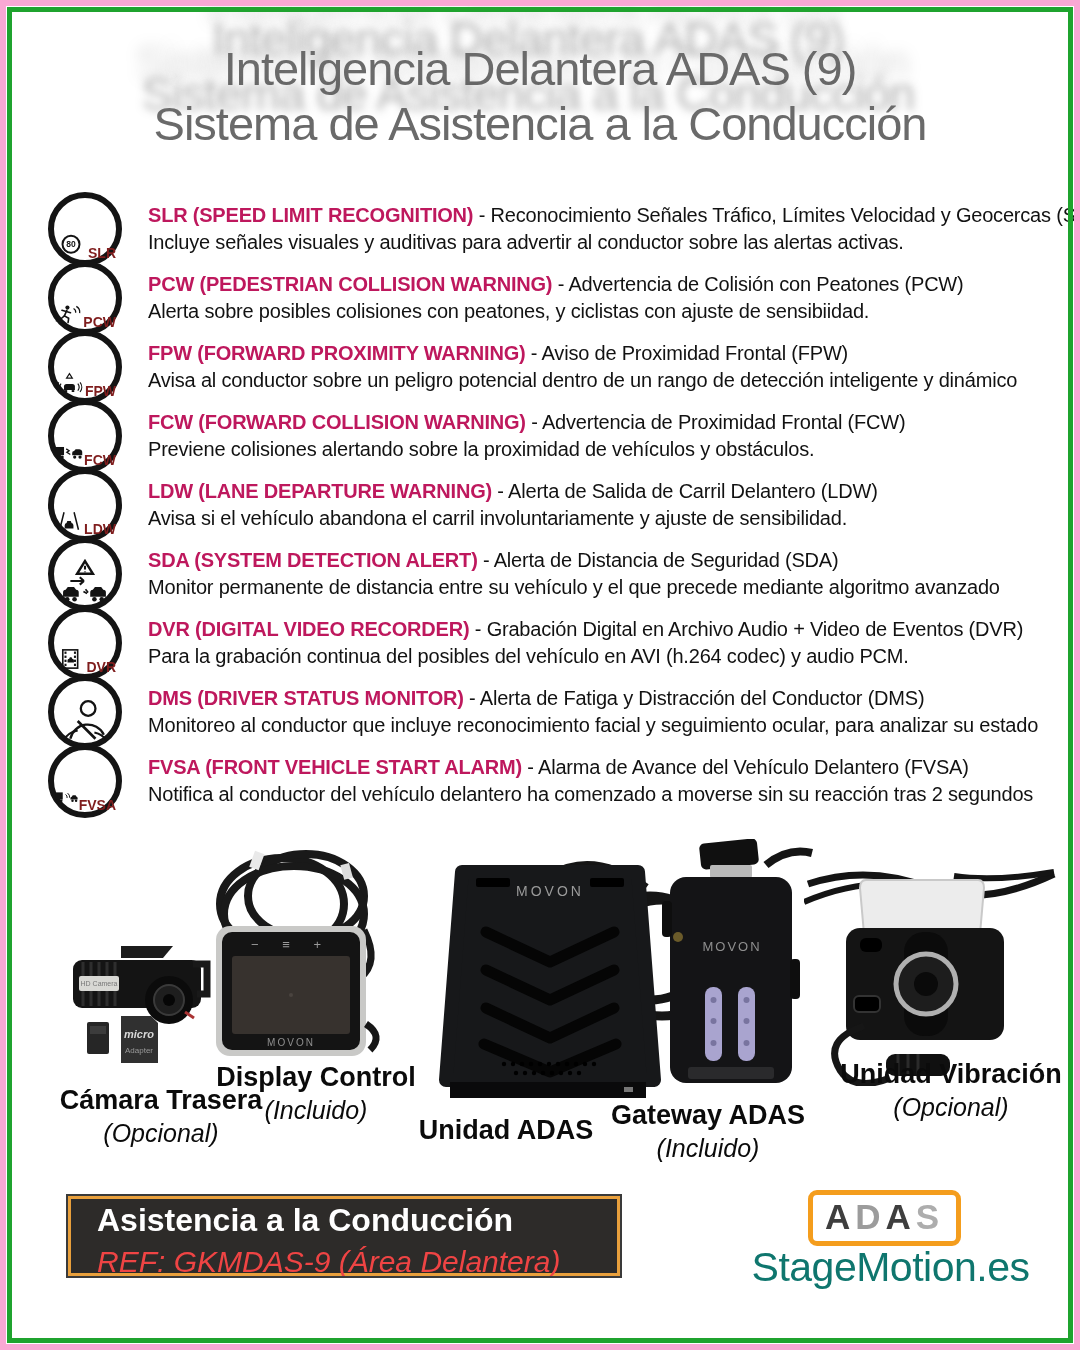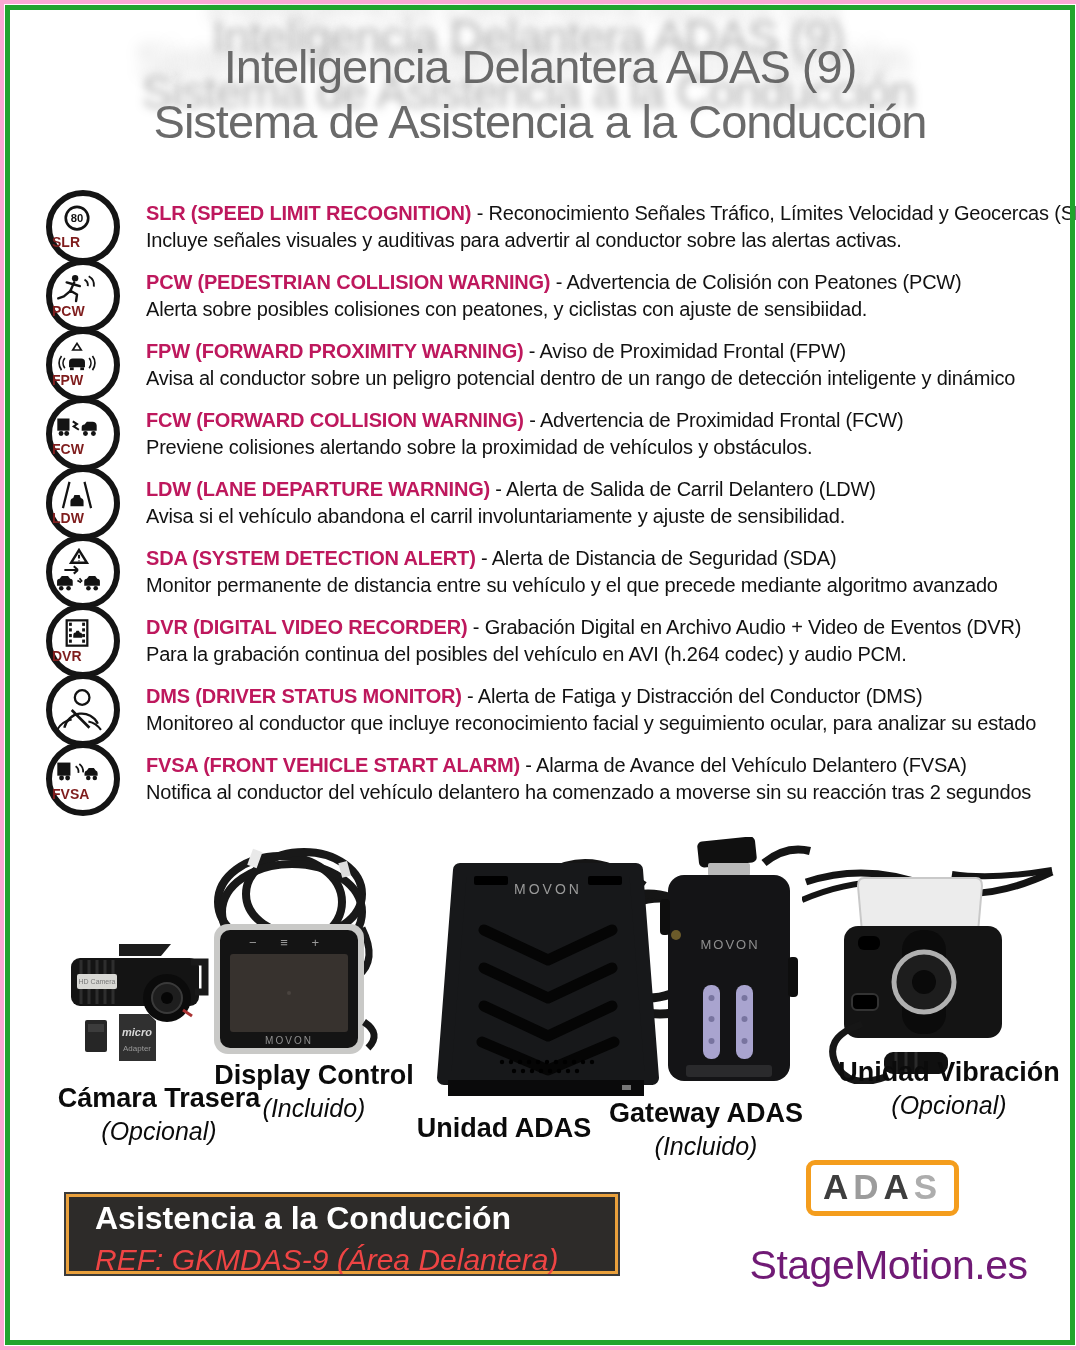--- a/index.html
+++ b/index.html
@@ -1,57 +1,57 @@
 <!DOCTYPE html>
 <html><head>
 <meta charset="utf-8">
 <style>
   html,body{margin:0;padding:0;background:#777;}
   .page{position:relative;width:1080px;height:1350px;margin:0 auto;background:#fff;
-        border:4px solid #f9a8d4;box-sizing:border-box;overflow:hidden;
+        border:6px solid #f9a8d4;box-sizing:border-box;overflow:hidden;
         font-family:"Liberation Sans",sans-serif;}
   .green-frame{position:absolute;inset:1px;border:5px solid #1FA32E;pointer-events:none;z-index:60;}
 
   
   .title-wrap{position:absolute;top:36px;left:0;width:100%;text-align:center;
       color:#6a6a6a;font-size:47px;line-height:1.17;font-weight:400;letter-spacing:-1px;
       text-shadow:-12px -30px 8px rgba(100,100,100,.5), -18px -62px 14px rgba(125,125,125,.28);}
 
   
   .features{position:absolute;left:42px;top:188px;width:1000px;}
   .frow{height:69px;display:flex;align-items:center;gap:26px;}
   .ficon{width:62px;height:62px;border:6px solid #141414;border-radius:50%;background:#fff;
-         display:flex;flex-direction:column;align-items:flex-start;justify-content:center;flex:0 0 auto;}
+         display:flex;flex-direction:row;align-items:flex-end;justify-content:center;flex:0 0 auto;}
   .ficon .lbl{font:700 14px/1 "Liberation Sans",sans-serif;color:#7f1d1d;margin-top:1px;}
   .ficon svg{display:block;}
   .fl1{font-size:20px;line-height:1.35;white-space:nowrap;letter-spacing:-0.2px;}
   .fl1 .b{color:#be185d;font-weight:700;}
   .fl1 .r{color:#121212;font-weight:400;}
   .fl2{font-size:20px;line-height:1.35;color:#121212;white-space:nowrap;letter-spacing:-0.2px;}
   svg text{font-family:"Liberation Sans",sans-serif;}
 
   
   .prodart{position:absolute;}
   .plabel{position:absolute;text-align:center;color:#0b0b0b;}
   .plabel .nm{font-size:27px;font-weight:700;line-height:1.25;}
   .plabel .sb{font-size:25px;font-style:italic;line-height:1.2;}
 
   
   .refbox{position:absolute;left:62px;top:1190px;width:552px;height:80px;box-sizing:border-box;
       background:#2d2b29;border:3px solid #E9A03C;outline:2px solid #3a3a3a;
       padding:0 26px;color:#fff;}
   .refbox .l1{font-size:32px;font-weight:700;line-height:1.35;white-space:nowrap;}
   .refbox .l2{font-size:30px;font-style:italic;line-height:1.3;color:#ef4444;white-space:nowrap;}
-  .adas-logo{position:absolute;left:802px;top:1156px;padding:2px 12px 4px;border:5px solid #F49D1D;
+  .adas-logo{position:absolute;left:802px;top:1184px;padding:2px 12px 4px;border:5px solid #F49D1D;
       border-radius:9px;font-size:35px;font-weight:700;letter-spacing:5px;background:#fff;}
   .adas-logo .c1,.adas-logo .c3{color:#3E3E3E;}
   .adas-logo .c2{color:#9C9C9C;}
   .adas-logo .c4{color:#ADADAD;}
   .site{position:absolute;left:712px;top:1238px;width:345px;text-align:center;
-      font-size:41px;color:#701a75;letter-spacing:-0.5px;}
+      font-size:41px;color:#0f766e;letter-spacing:-0.5px;}
 </style>
 </head>
 <body>
 
 <div class="page">
   <div class="green-frame"></div>
 
   <div class="title-wrap">
     <div>Inteligencia Delantera ADAS (9)</div>
     <div>Sistema de Asistencia a la Conducción</div>

